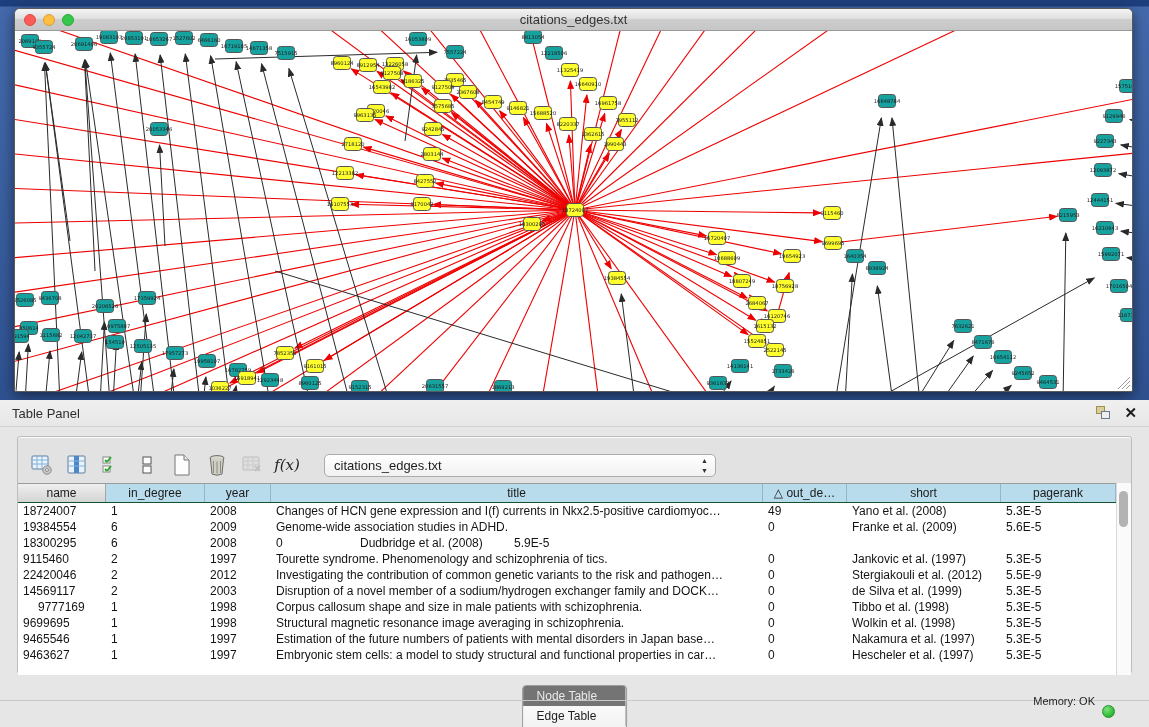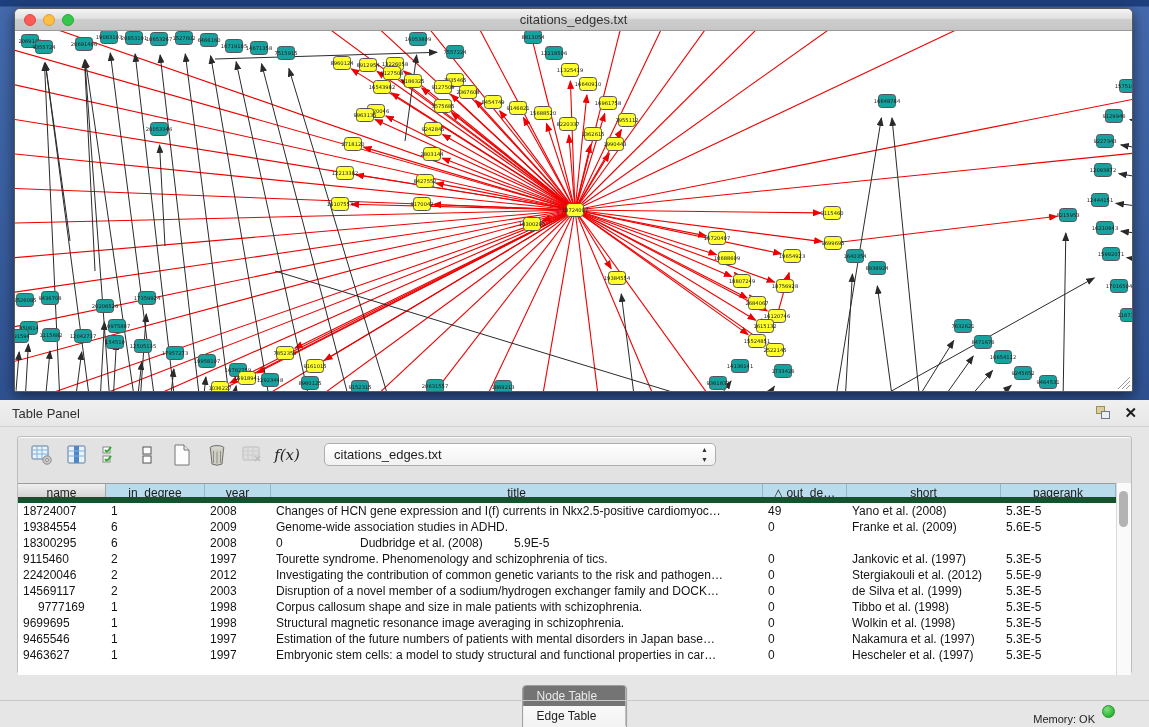--- a/index.html
+++ b/index.html
@@ -35,48 +35,48 @@
   
   .tpanel { position:absolute; left:0; top:400px; width:1149px; height:327px; background:#e6e6e6; }
   .tpanel-header { height:27px; background:linear-gradient(180deg,#f0f0f0,#e7e7e7); border-bottom:1px solid #d2d2d2; position:relative; }
   .tpanel-title { position:absolute; left:12px; top:6px; font-size:13px; color:#2e2e2e; }
   .float-ic { position:absolute; right:38px; top:6px; width:15px; height:14px; }
   .float-ic .sq1 { position:absolute; left:0; top:0; width:9px; height:8px; border:1px solid #a08e4a; background:#d9cf9a; }
   .float-ic .sq2 { position:absolute; left:5px; top:5px; width:9px; height:8px; border:1px solid #6b7a8c; background:#eee; }
   .close-ic { position:absolute; right:12px; top:4px; font-size:15px; font-weight:bold; color:#1c1c1c; line-height:18px; }
 
   .inset { position:absolute; left:17px; top:36px; width:1115px; height:238px; background:#e2e2e2; border:1px solid #bdbdbd; border-radius:3px; box-shadow: inset 0 1px 0 #fbfbfb; }
-  .toolbar { position:absolute; left:12px; top:6px; height:34px; display:flex; align-items:flex-start; gap:11px; }
+  .toolbar { position:absolute; left:12px; top:6px; height:34px; display:flex; align-items:flex-end; gap:11px; }
   .tbi { width:24px; height:24px; display:flex; align-items:center; justify-content:center; }
   .fx { font: italic 15px "DejaVu Serif", serif; color:#222; }
   .combo { margin-left:14px; width:392px; height:23px; border:1px solid #adadad; border-radius:5px;
            background:linear-gradient(180deg,#ffffff,#f1f1f1); position:relative;
            font-size:13px; color:#1d1d1d; line-height:21px; padding-left:9px; }
   .combo .arrows { position:absolute; right:7px; top:1px; font-size:7px; color:#333; line-height:10px; text-align:center; }
 
   .ttable { position:absolute; left:0px; top:46px; width:1113px; height:192px; background:#fff; border-top:1px solid #9b9b9b; overflow:hidden; }
-  .thead { display:flex; height:19px; border-bottom:6px solid #14532d; }
+  .thead { display:flex; height:19px; border-bottom:1px solid #14532d; }
   .th { background:#b9dcec; font-size:12px; color:#1b1b1b; text-align:center; line-height:18px;
         border-right:1px solid #93b7c8; overflow:hidden; white-space:nowrap; }
   .th-gray { background:linear-gradient(180deg,#efefef,#d4d4d4); border-right:1px solid #a5a5a5; }
   .tr { display:flex; height:16px; }
   .td { font-size:12px; color:#141414; line-height:16px; padding-left:5px;
         overflow:hidden; white-space:nowrap; text-overflow:ellipsis; }
   .vscroll { position:absolute; right:0; top:46px; width:15px; height:192px; background:#fafafa; border-left:1px solid #d9d9d9; }
   .vthumb { position:absolute; left:2px; top:8px; width:9px; height:36px; border-radius:5px; background:#b3b3b3; }
 
   .tabs { position:absolute; top:285px; left:50%; transform:translateX(-50%);
           display:flex; border:1px solid #9d9d9d; border-radius:4px; overflow:hidden;
           background:linear-gradient(180deg,#ffffff,#ededed); box-shadow:0 1px 0 rgba(255,255,255,.7);flex-direction:column; }
   .tab { font-size:12px; color:#1e1e1e; padding:3px 14px; border-right:1px solid #bcbcbc; }
   .tab:last-child { border-right:none; }
   .tab-active { background:#747474; color:#e9e9e9; }
 
   .statusline { position:absolute; top:300px; left:0; width:100%; border-top:1px solid #c8c8c8; }
-  .memory { position:absolute; top:313px; right:54px; font-size:11px; color:#1d1d1d; }
+  .memory { position:absolute; top:295px; right:54px; font-size:11px; color:#1d1d1d; }
   .memdot { position:absolute; top:305px; right:34px; width:13px; height:13px; border-radius:50%;
             background:radial-gradient(circle at 35% 30%, #7fe07f, #35c03c 60%, #259a2c); border:1px solid #2a8f2f; }
 
   svg.icon { display:block; }
 </style>
 </head>
 <body>
 
 <div class="gwindow">
   <div class="titlebar">

